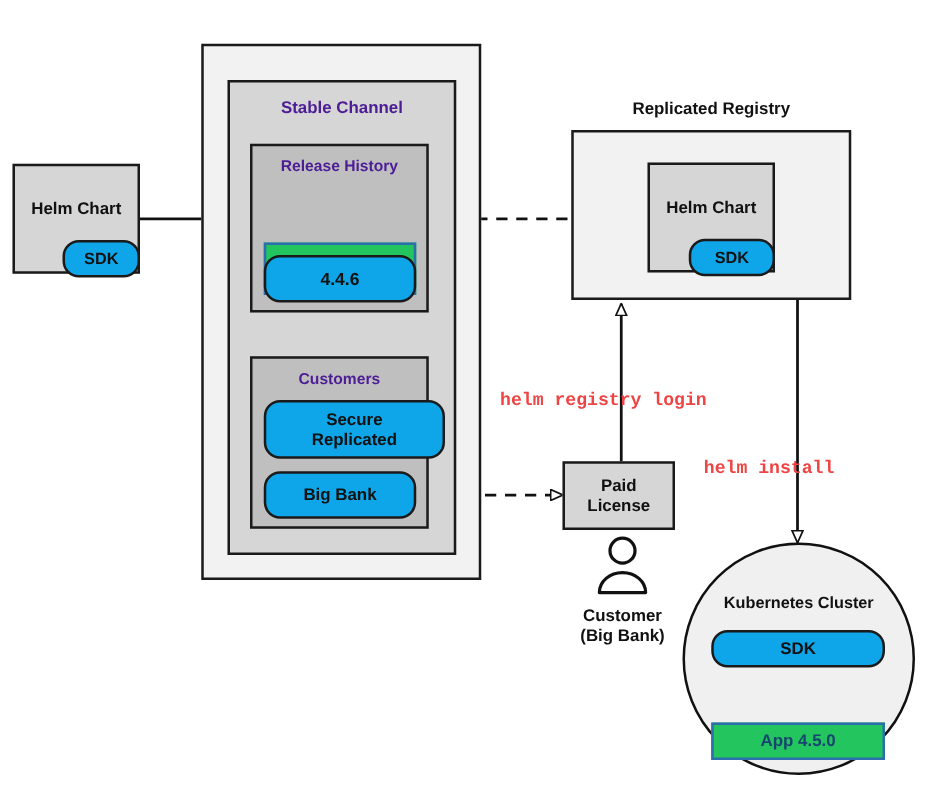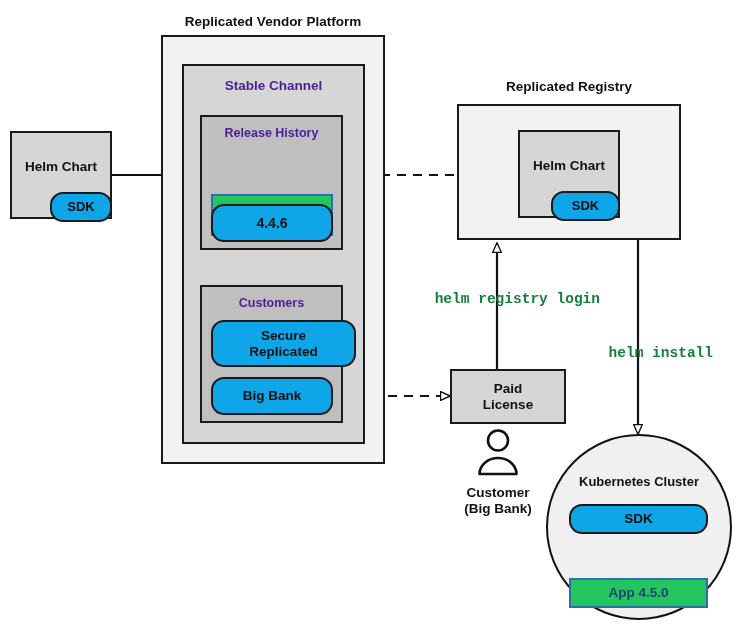--- a/index.html
+++ b/index.html
@@ -51,25 +51,26 @@
   
   .caption {
     position: absolute;
     text-align: center;
     font-weight: bold;
     color: #111111;
     line-height: 1.2;
   }
   .mono {
     position: absolute;
-    text-align: right;
+    text-align: left;
     font-family: "Liberation Mono", "DejaVu Sans Mono", monospace;
     font-weight: bold;
-    color: #15803d;
+    color: #ef4444;
     white-space: nowrap;
+    margin-top: 22px;
   }
 
   
   .circle {
     position: absolute;
     box-sizing: border-box;
     border: 2.5px solid #111111;
     border-radius: 50%;
     background: #f0f0f0;
   }
@@ -122,23 +123,20 @@
     </g>
   </svg>
 
   <div class="box fill-light" style="left:10px; top:131px; width:102px; height:88px; font-size:13.5px;">
     <span style="transform:translateY(-8px);">Helm Chart</span>
   </div>
   <div class="box fill-white" style="left:50px; top:192px; width:62px; height:30px; font-size:13px;">
     <span>SDK</span>
   </div>
 
-  <div class="caption" style="left:161px; top:14px; width:224px; font-size:13.5px;">
-    <span>Replicated Vendor Platform</span>
-  </div>
 
   <div class="box fill-lightest" style="left:161px; top:35px; width:224px; height:429px; display:block;"></div>
 
   <div class="box fill-light" style="left:182px; top:64px; width:183px; height:380px; display:block;">
     <div class="group-title" style="top:12px; font-size:13.5px;">
       <span>Stable Channel</span>
     </div>
   </div>
 
   <div class="box fill-mid" style="left:200px; top:115px; width:143px; height:135px; display:block;">
@@ -176,21 +174,21 @@
 
   <div class="box fill-lightest" style="left:457px; top:104px; width:224px; height:136px; display:block;"></div>
 
   <div class="box fill-light" style="left:518px; top:130px; width:102px; height:88px; font-size:13.5px;">
     <span style="transform:translateY(-8px);">Helm Chart</span>
   </div>
   <div class="box fill-white" style="left:551px; top:191px; width:69px; height:30px; font-size:13px;">
     <span>SDK</span>
   </div>
 
-  <div class="box fill-light" style="left:450px; top:369px; width:116px; height:55px; font-size:13.5px; flex-direction:column;">
+  <div class="box fill-light" style="left:450px; top:369px; width:90px; height:55px; font-size:13.5px; flex-direction:column;">
     <span>Paid</span>
     <span>License</span>
   </div>
 
   <svg class="person" style="left:472px; top:428px;" width="52" height="52" viewBox="0 0 52 52">
     <circle cx="26" cy="12.5" r="10" fill="#ffffff" stroke="#111111" stroke-width="2.6"></circle>
     <path d="M7.5,46 a18.5,16 0 0 1 37,0 z" fill="#ffffff" stroke="#111111" stroke-width="2.6" stroke-linejoin="round"></path>
   </svg>
 
   <div class="caption" style="left:425px; top:485px; width:146px; font-size:13.5px;">

